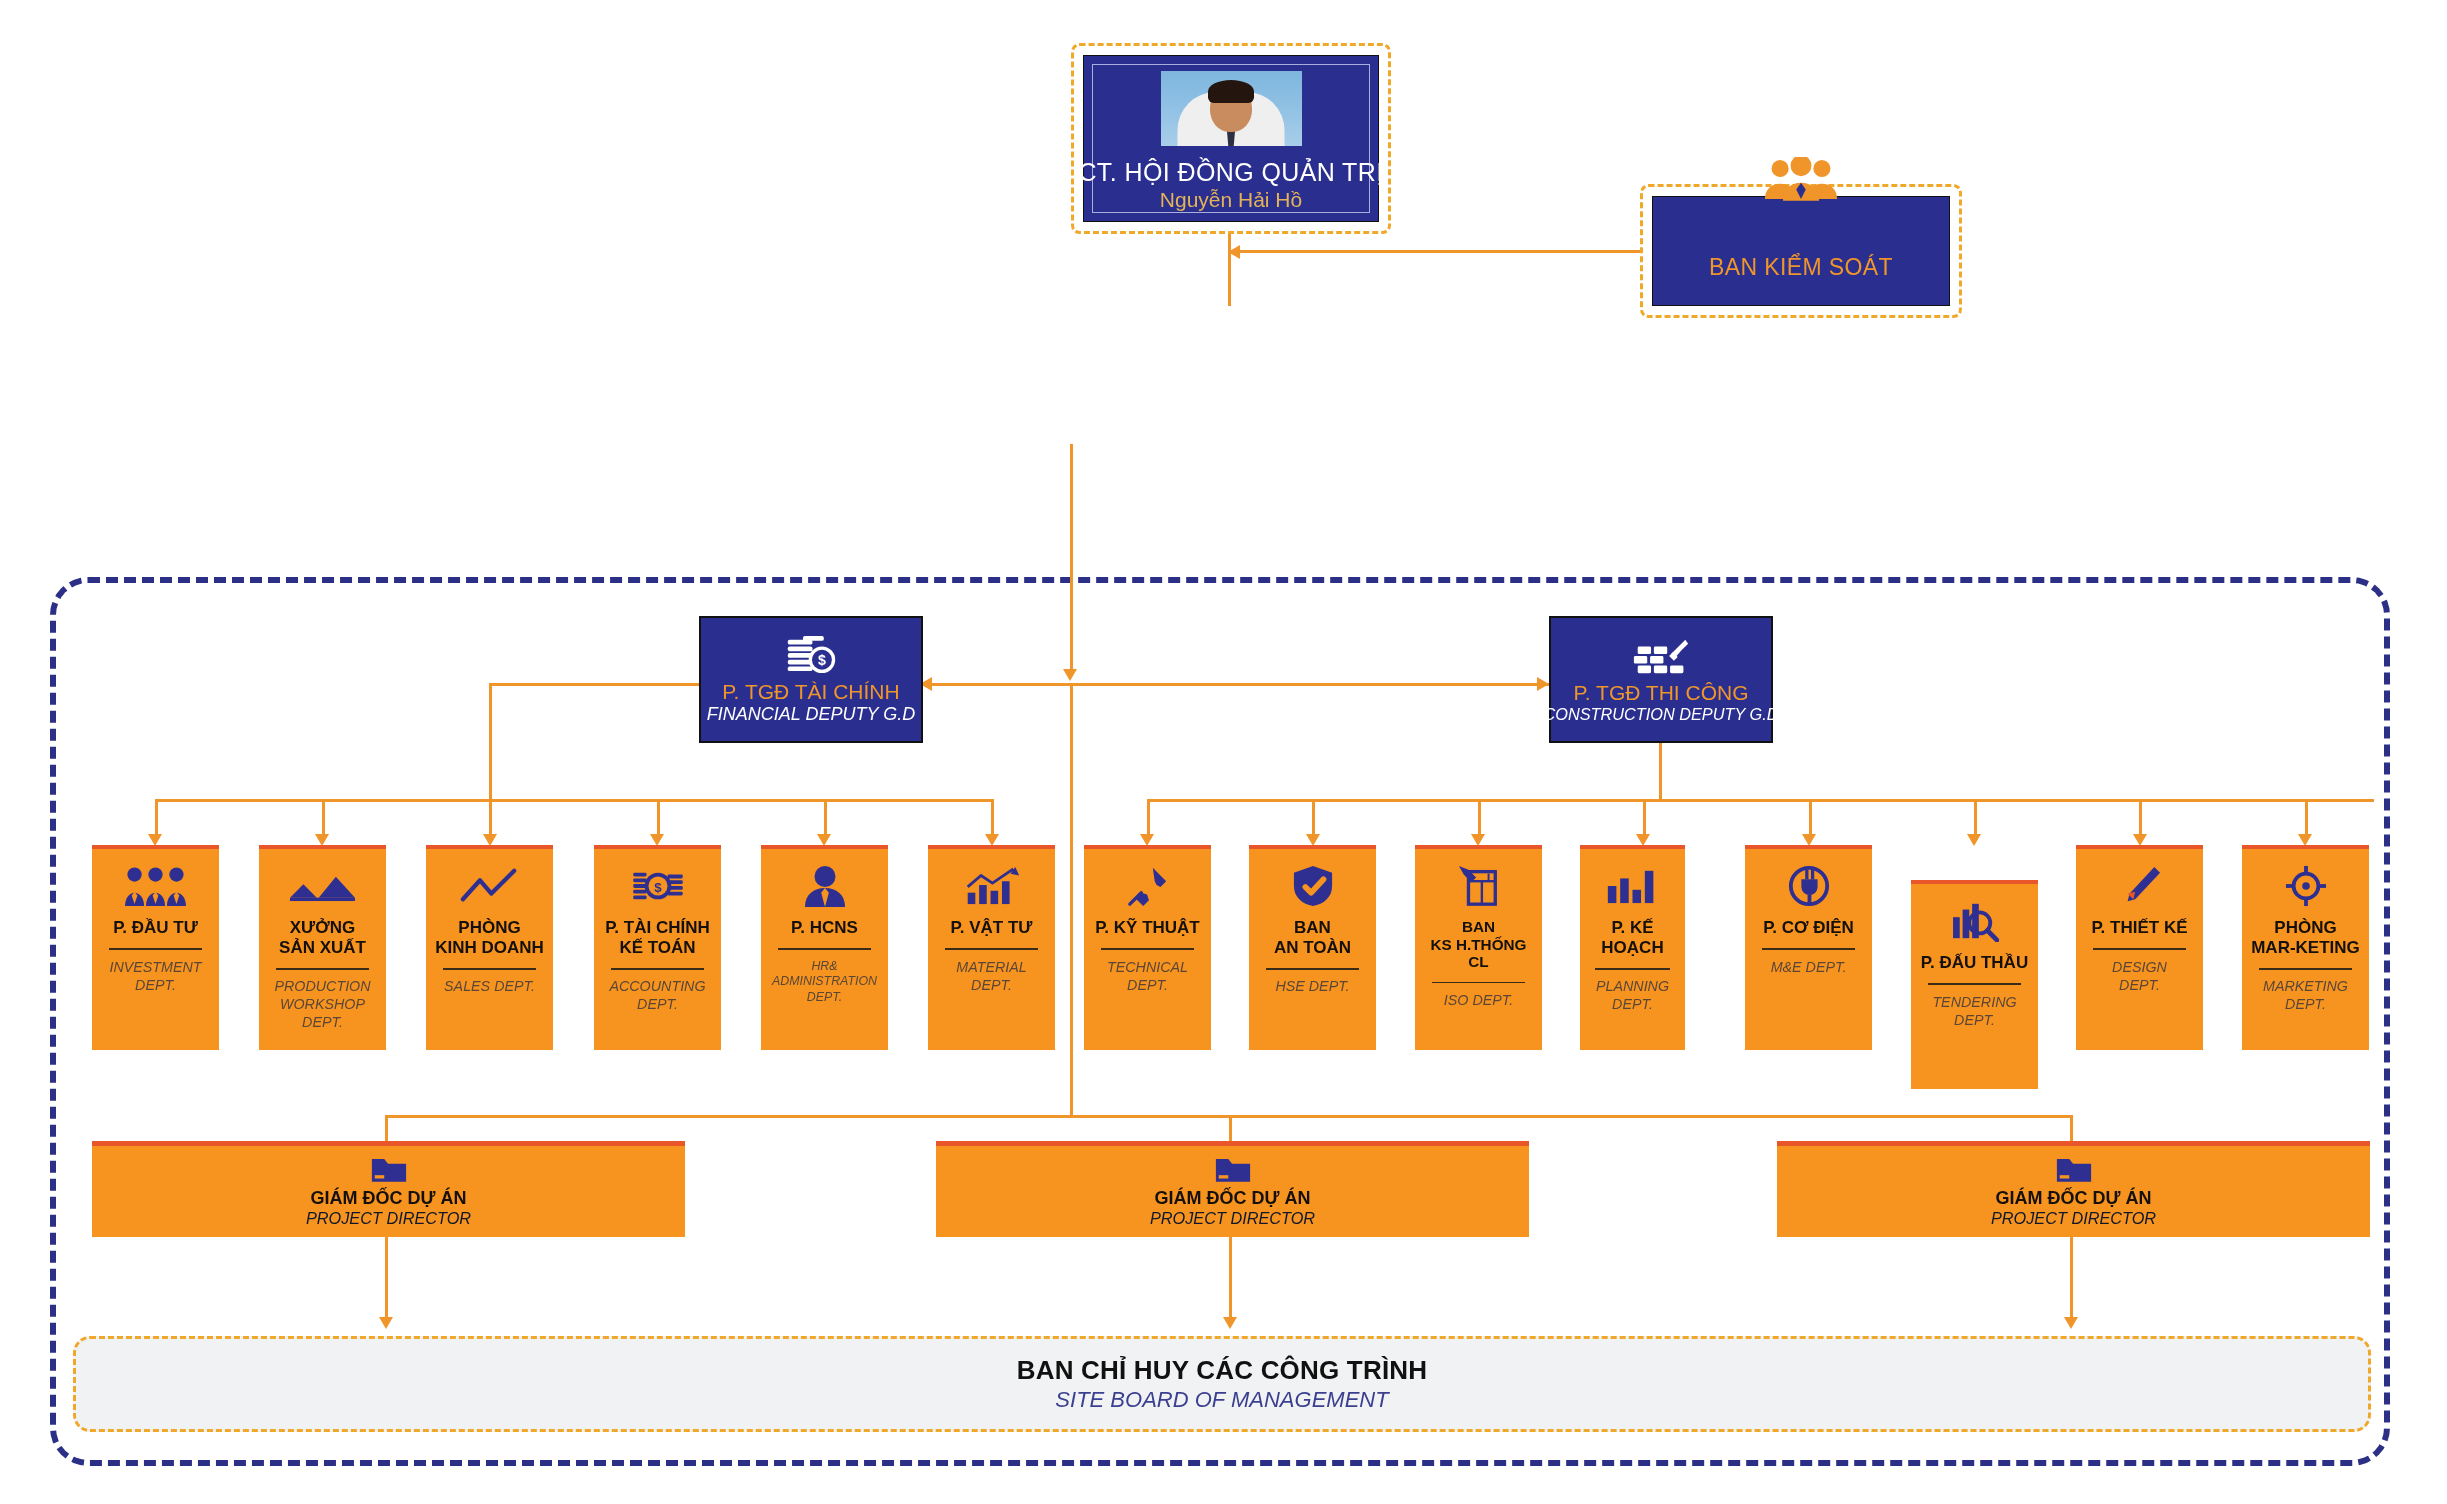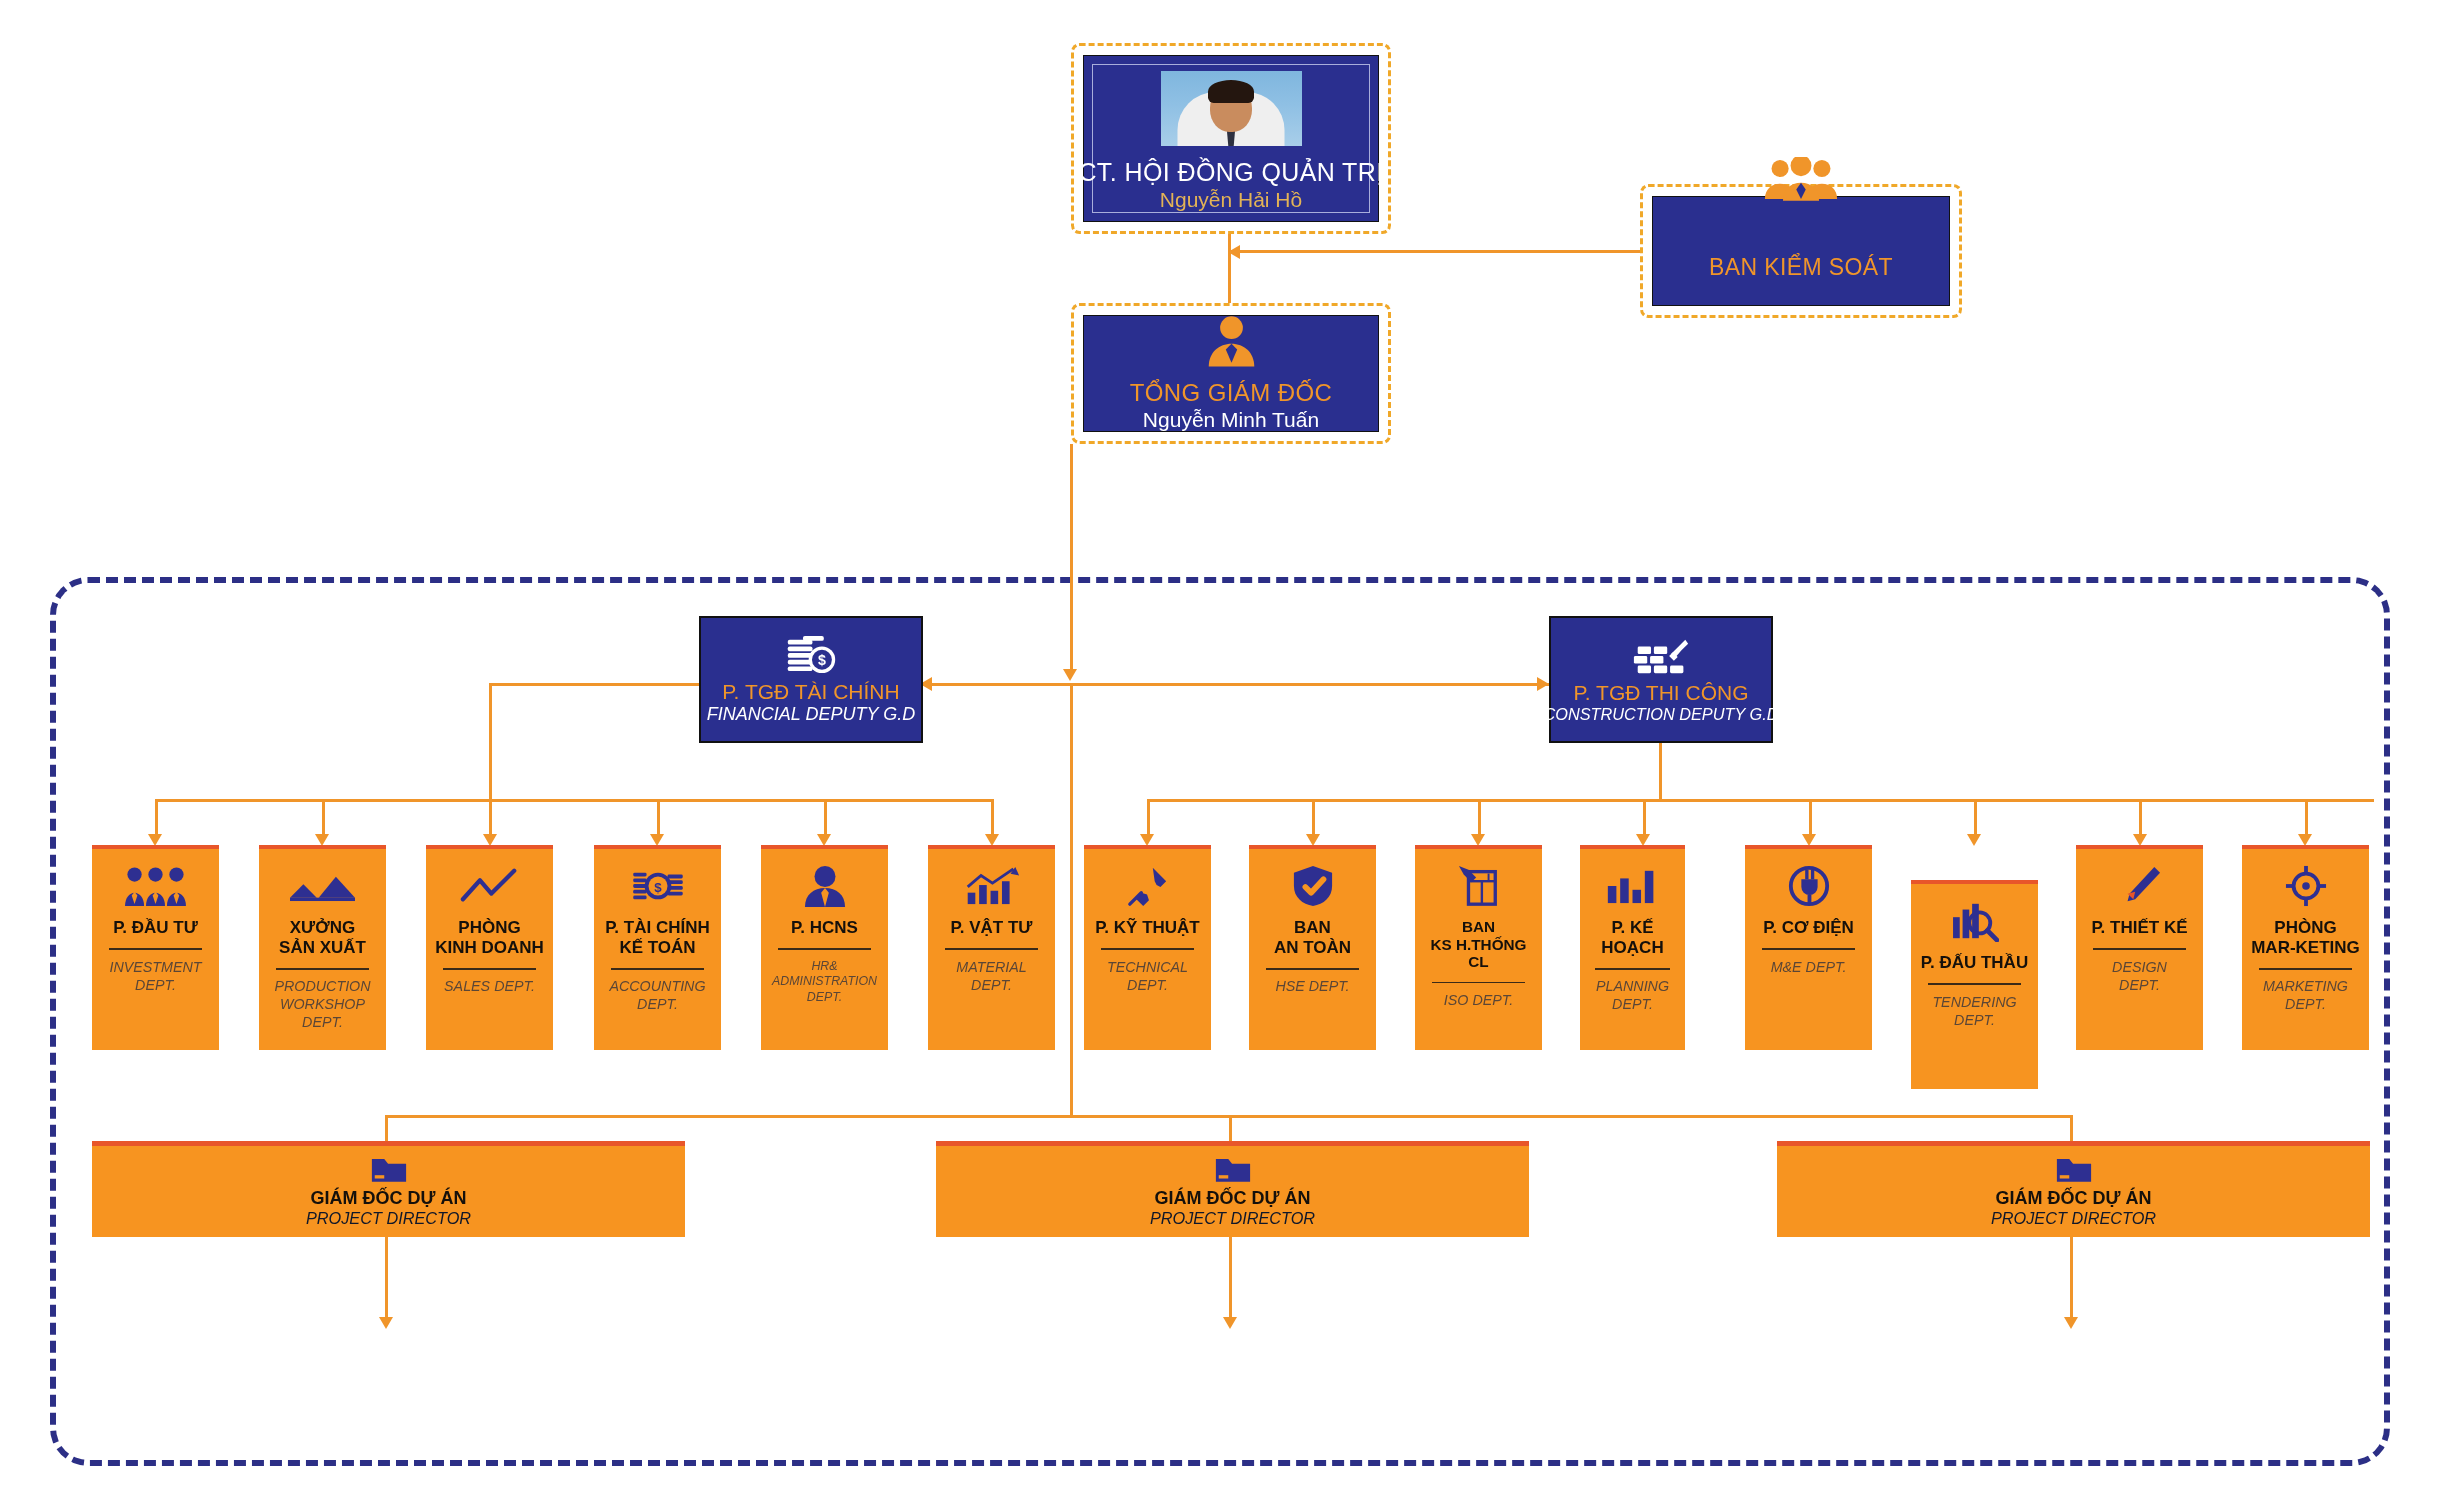--- a/index.html
+++ b/index.html
@@ -238,34 +238,20 @@
         </svg>
       </span>
       <div class="navy-title" style="font-size:23px;">BAN KIỂM SOÁT</div>
       <div class="navy-sub ital">EXECUTIVE BOARD</div>
     </div>
   </div>
 
   <div class="line-h" style="left:1230px; top:250px; width:410px;"></div>
   <div class="arrow-left" style="left:1228px; top:245px;"></div>
 
-  <div class="navy-card-wrap" style="left:1071px; top:303px; width:320px; height:141px;">
-    <div class="navy-card" style="justify-content:center;">
-      <span>
-        <svg width="55" height="52" viewBox="0 0 58 54">
-          <circle cx="29" cy="13" r="12" fill="#F0952A"></circle>
-          <path d="M5 54c0-15 11-24 24-24s24 9 24 24z" fill="#F0952A"></path>
-          <path d="M29 30l-6 6 6 14 6-14z" fill="#2A2F8F"></path>
-          <path d="M22 31l7 7-7 5z" fill="#2A2F8F" opacity=".0"></path>
-        </svg>
-      </span>
-      <div class="navy-title" style="font-size:24px;">TỔNG GIÁM ĐỐC</div>
-      <div class="navy-sub">Nguyễn Minh Tuấn</div>
-    </div>
-  </div>
 
   <div class="line-v" style="left:1070px; top:444px; height:232px;"></div>
   <div class="arrow-down" style="left:1063px; top:669px;"></div>
 
   <div class="line-h" style="left:489px; top:683px; width:1061px;"></div>
 
   <div class="arrow-left" style="left:920px; top:677px;"></div>
 
   <div class="arrow-right" style="left:1537px; top:677px;"></div>
 
@@ -644,15 +630,19 @@
     <div class="en">PROJECT DIRECTOR</div>
   </div>
 
   <div class="line-v" style="left:385px;  top:1237px; height:84px;"></div>
   <div class="arrow-down" style="left:379px;  top:1317px;"></div>
   <div class="line-v" style="left:1229px; top:1237px; height:84px;"></div>
   <div class="arrow-down" style="left:1223px; top:1317px;"></div>
   <div class="line-v" style="left:2070px; top:1237px; height:84px;"></div>
   <div class="arrow-down" style="left:2064px; top:1317px;"></div>
 
+  <div id="site-board">
+    <div class="vn">BAN CHỈ HUY CÁC CÔNG TRÌNH</div>
+    <div class="en">SITE BOARD OF MANAGEMENT</div>
+  </div>
 
 </div>
 
 
 </body></html>

